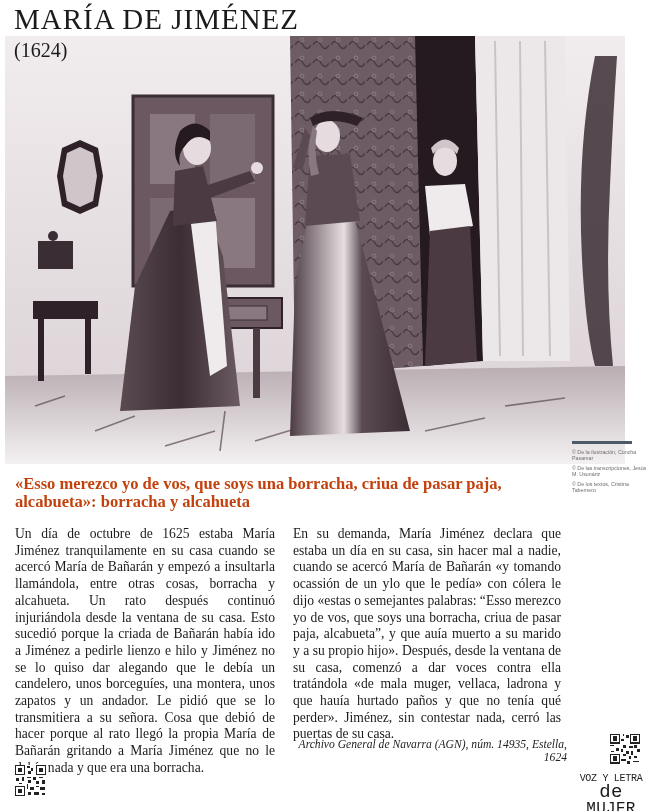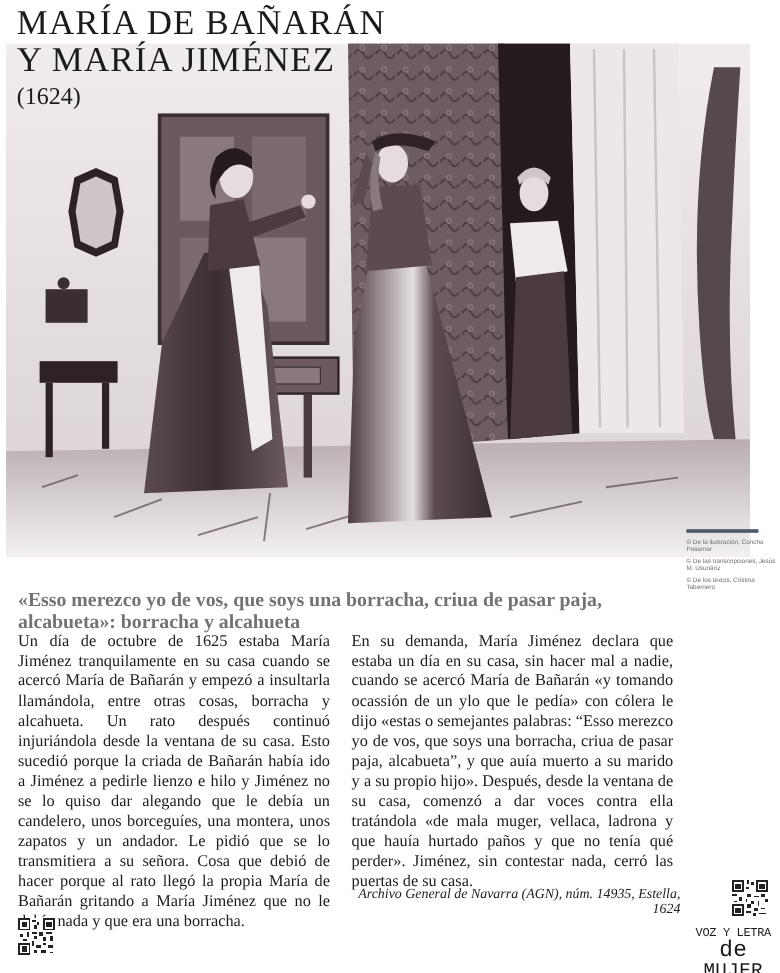--- a/index.html
+++ b/index.html
@@ -18,22 +18,22 @@
   .title .year { font-size:20px; letter-spacing:0; }
 
   
   .credits { position:absolute; left:572px; top:441px; width:76px;
              font-family:"Liberation Sans","DejaVu Sans",sans-serif; font-size:5.3px;
              color:#6d6d6d; line-height:6.4px; }
   .credits .bar { width:60px; height:3px; background:#4a5a68; margin-bottom:5px; }
   .credits .item { margin-bottom:3px; }
 
   
-  .heading { position:absolute; left:15px; top:491px; width:545px; margin:0;
-             font-size:16.5px; line-height:18px; font-weight:bold; color:#737373; }
+  .heading { position:absolute; left:15px; top:475px; width:545px; margin:0;
+             font-size:16.5px; line-height:18px; font-weight:bold; color:#c2410c; }
 
   
   .col { position:absolute; top:526px; font-size:13.6px; line-height:16.7px;
          text-align:justify; color:#1c1c1c; hyphens:manual; }
   .col p { margin:0; }
   .col-left { left:15px; width:260px; }
   .col-right { left:293px; width:268px; }
 
   .source { position:absolute; left:297px; top:738px; width:270px;
             font-style:italic; font-size:11.6px; color:#222; text-align:right; }
@@ -145,22 +145,21 @@
     <path d="M300 92 L288 132 L298 134 L305 100 Z" fill="#5b4a52"></path>
 
     <ellipse cx="440" cy="125" rx="12" ry="15" fill="#e6dcdf"></ellipse>
     <path d="M426 112 Q440 95 454 112 L452 118 Q440 105 428 118 Z" fill="#cfc6ca"></path>
     <path d="M420 150 L460 148 L468 190 L425 200 Z" fill="#efeaec"></path>
     <path d="M425 195 L465 190 L472 325 L420 330 Z" fill="#4b3a42"></path>
   </svg>
 </div>
 
 <h1 class="title">
-  <span class="line">MARÍA DE BAÑARÁN</span>
-  <span class="line">Y MARÍA JIMÉNEZ</span>
+  <span class="line">MARÍA DE JIMÉNEZ</span>
   <span class="line year">(1624)</span>
 </h1>
 
 <div class="credits">
   <div class="bar"></div>
   <div class="item">© De la ilustración, Concha Pasamar</div>
   <div class="item">© De las transcripciones, Jesús M. Usunáriz</div>
   <div class="item">© De los textos, Cristina Tabernero</div>
 </div>
 

